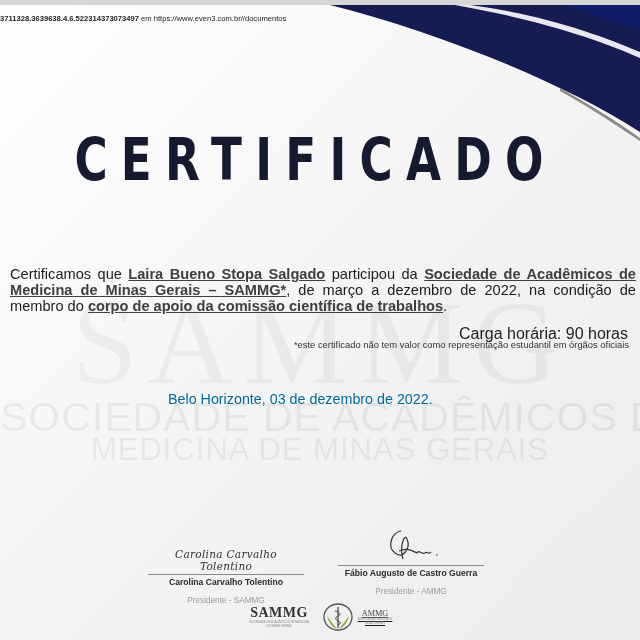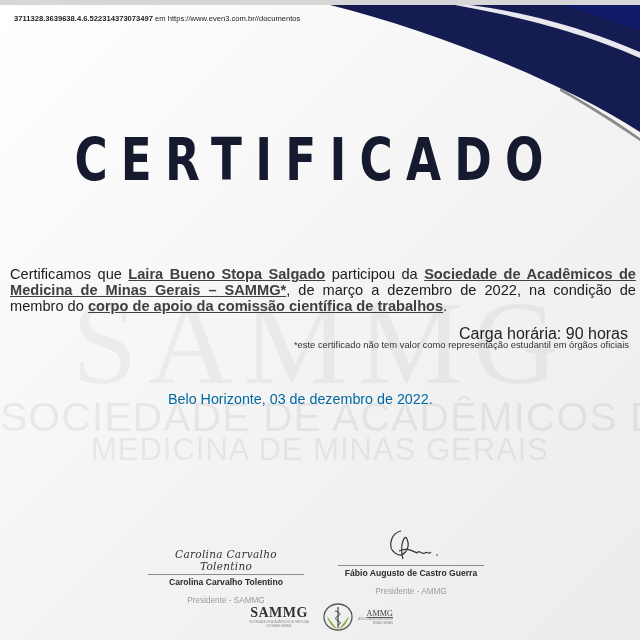--- a/index.html
+++ b/index.html
@@ -7,21 +7,21 @@
       width: 640px; height: 640px; overflow: hidden; position: relative;
       background: linear-gradient(135deg, #ffffff 0%, #f3f3f3 55%, #ececec 100%);
       font-family: "Liberation Sans", sans-serif;
       color: #1a1a1a;
     }
     .topbar {
       position: absolute; left: 0; top: 0; width: 640px; height: 5px;
       background: #d6d6d6;
     }
     .url-line {
-      position: absolute; left: 14px; top: 14px; font-size: 7.6px; color: #222;
+      position: absolute; left: 0; top: 14px; font-size: 7.6px; color: #222;
       white-space: nowrap; z-index: 5;
     }
     .url-line .id { font-weight: bold; }
     .swoosh { position: absolute; left: 0; top: 0; width: 640px; height: 160px; z-index: 1; }
 
     .watermark {
       position: absolute; left: 0; width: 640px; text-align: center;
       color: rgba(0,0,0,0.045); z-index: 0; white-space: nowrap;
     }
     .wm-big { top: 276px; font-family: "Liberation Serif", serif; font-size: 118px; letter-spacing: 10px; }
@@ -58,21 +58,21 @@
     .sig-role { font-size: 8.2px; color: #9a9a9a; margin-top: 9px; }
     .script {
       font-family: "DejaVu Serif", serif; font-style: italic; font-size: 10.5px; color: #333;
       position: absolute; bottom: 2px; left: 0; width: 100%; text-align: center; letter-spacing: 0.3px;
     }
     .logos { position: absolute; left: 248px; top: 602px; z-index: 3; display: flex; align-items: center; gap: 12px; }
     .logo-sammg { text-align: center; }
     .logo-sammg .wordmark { font-family: "Liberation Serif", serif; font-weight: bold; font-size: 14px; color: #333; letter-spacing: 0.5px; }
     .logo-sammg .sub { font-size: 2.8px; color: #888; line-height: 3.6px; width: 62px; }
     .logo-ammg { display: flex; align-items: center; gap: 3px; }
-    .logo-ammg .texts { text-align: right; }
+    .logo-ammg .texts { text-align: center; text-decoration: underline; }
     .logo-ammg .wordmark { font-family: "Liberation Serif", serif; font-size: 8.2px; color: #444; text-decoration: underline; }
     .logo-ammg .sub { font-size: 2.8px; color: #888; line-height: 3.4px; width: 36px; }
   </style>
 </head>
 <body>
 
 <div class="topbar"></div>
 
 <svg class="swoosh" viewBox="0 0 640 160" preserveAspectRatio="none">
   <path d="M330,5 C430,30 560,80 640,132 L640,5 Z" fill="#141c52"></path>

